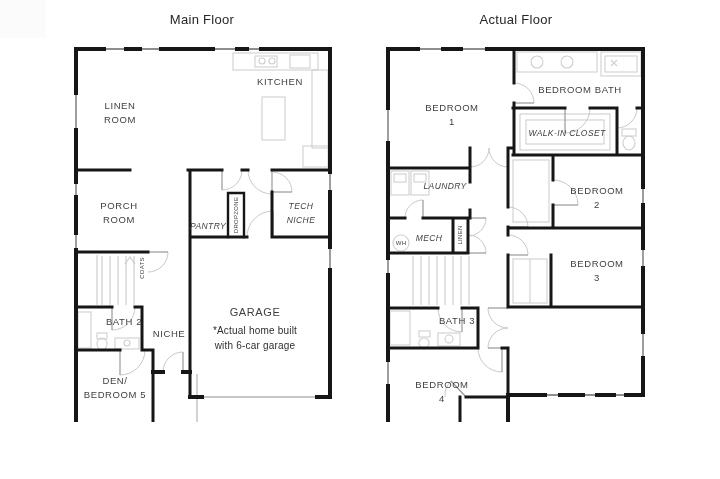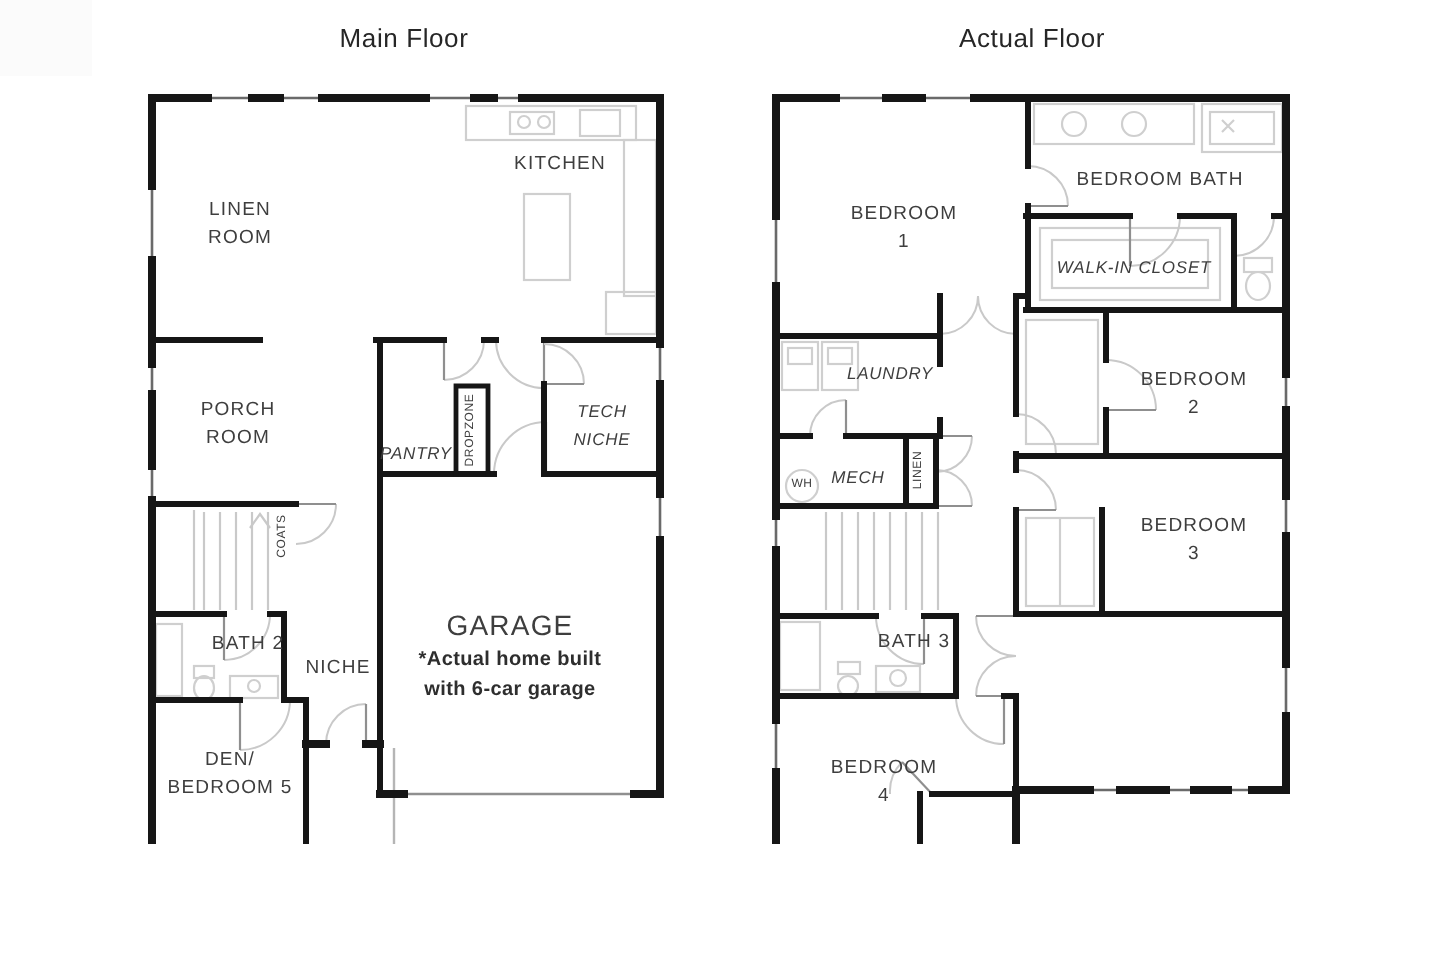--- a/index.html
+++ b/index.html
@@ -16,22 +16,22 @@
   .fix{stroke:var(--fixture);stroke-width:1.1;fill:none;}
   .stair{stroke:var(--stair);stroke-width:1.1;fill:none;}
   .porch{stroke:var(--porch);stroke-width:1.2;fill:none;}
   .wm{fill:#fbfbfb;stroke:none;}
   .lbl{position:absolute;transform:translate(-50%,-50%);color:var(--label);
        font-size:9.5px;letter-spacing:.6px;text-align:center;line-height:13.5px;white-space:nowrap;}
   .lbl span{display:block;}
   .small{font-size:8.5px;letter-spacing:.4px;font-style:italic;}
   .tiny{font-size:6px;letter-spacing:.3px;line-height:7px;}
   .vert{transform:translate(-50%,-50%) rotate(-90deg);}
-  .note{color:#2e2e2e;font-size:10px;font-weight:700;letter-spacing:.2px;line-height:14.5px;}
-  .big{font-size:14px;}
+  .note{color:#2e2e2e;font-size:10px;font-weight:400;letter-spacing:.2px;line-height:14.5px;}
+  .big{font-size:11px;}
   .title{position:absolute;transform:translate(-50%,-50%);color:var(--title);
          font-size:13px;letter-spacing:.3px;white-space:nowrap;}
 </style>
 </head>
 <body>
 
 <div id="stage">
 
   <svg width="720" height="479" viewBox="0 0 720 479" aria-hidden="true">
 

